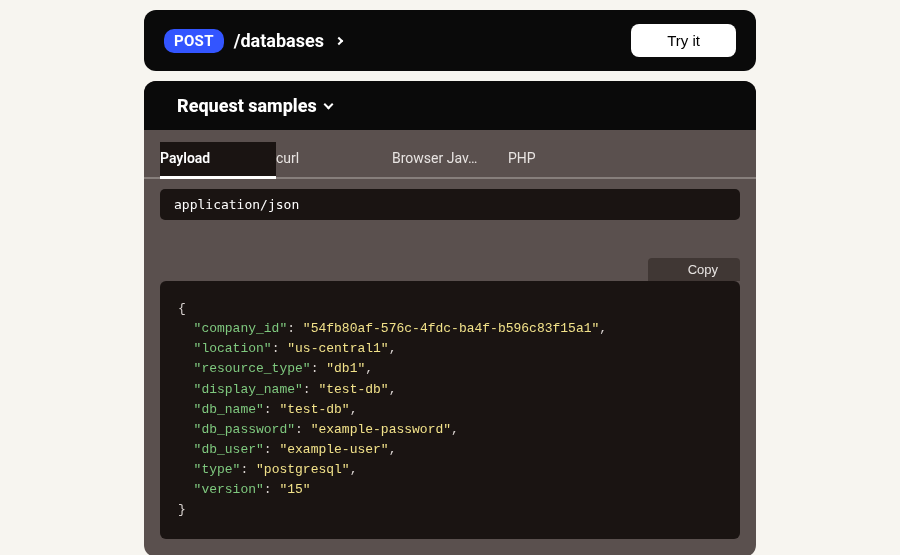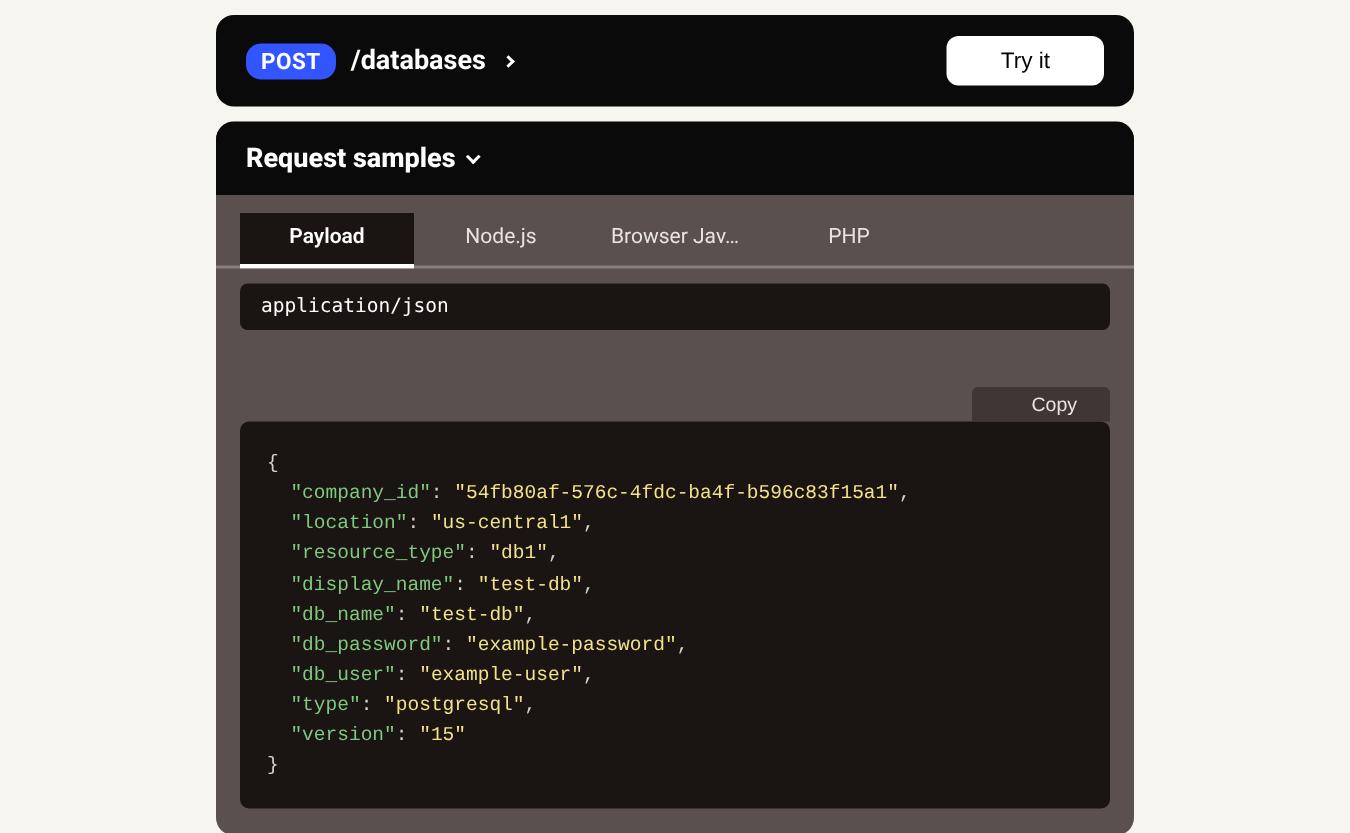--- a/index.html
+++ b/index.html
@@ -64,21 +64,21 @@
   .samples-panel {
     width: 612px;
     margin-top: 10px;
     background: #5a504e;
     border-radius: 12px;
     overflow: hidden;
   }
   .samples-header {
     background: #0a0a0a;
     color: #fff;
-    padding: 14px 20px;
+    padding: 14px 33px;
     font-size: 18px;
     font-weight: 800;
     display: flex;
     align-items: center;
     gap: 8px;
   }
   .chevron-down {
     display: inline-block;
     width: 7px; height: 7px;
     border-right: 2px solid #fff;
@@ -91,21 +91,20 @@
     padding: 12px 16px 0 16px;
     gap: 0;
     border-bottom: 2px solid #877f7c;
   }
   .tab {
     color: #e8e4e2;
     font-size: 14px;
     padding: 8px 0 10px;
     width: 116px;
     cursor: pointer;
-    text-align: center;
     white-space: nowrap;
     overflow: hidden;
     text-overflow: ellipsis;
   }
   .tab.active {
     background: #1a1412;
     color: #fff;
     font-weight: 600;
     border-bottom: 3px solid #fff;
     margin-bottom: -2px;
@@ -168,21 +167,21 @@
 </div>
 
 <div class="samples-panel">
   <div class="samples-header">
     <span>Request samples</span>
     <span class="chevron-down"></span>
   </div>
 
   <div class="tabs">
     <div class="tab active">Payload</div>
-    <div class="tab">Node.js</div>
+    <div class="tab">curl</div>
     <div class="tab">Browser Jav…</div>
     <div class="tab">PHP</div>
   </div>
 
   <div class="content-type-row">
     <div class="content-type">application/json</div>
   </div>
 
   <div class="copy-row">
     <button class="copy-btn">Copy</button>

